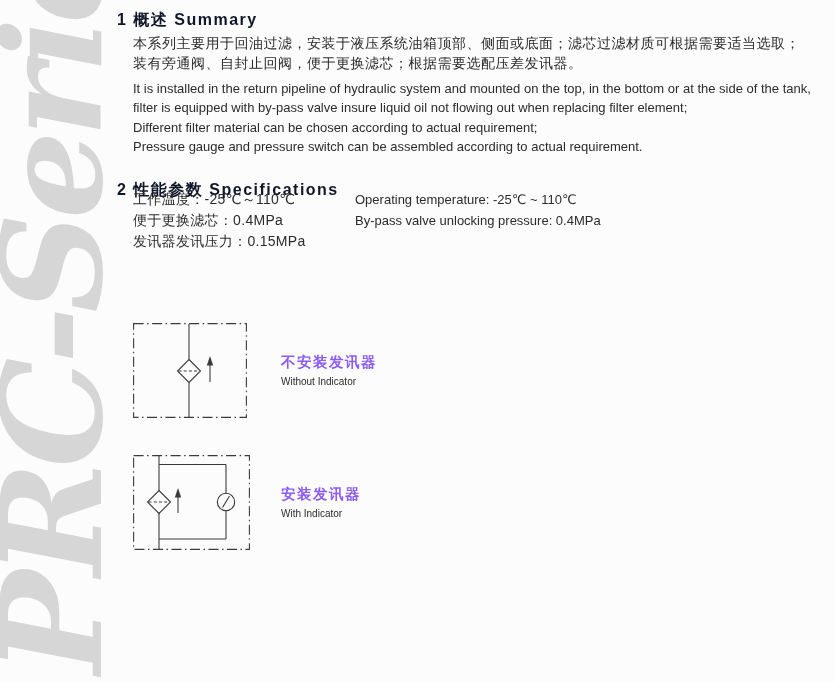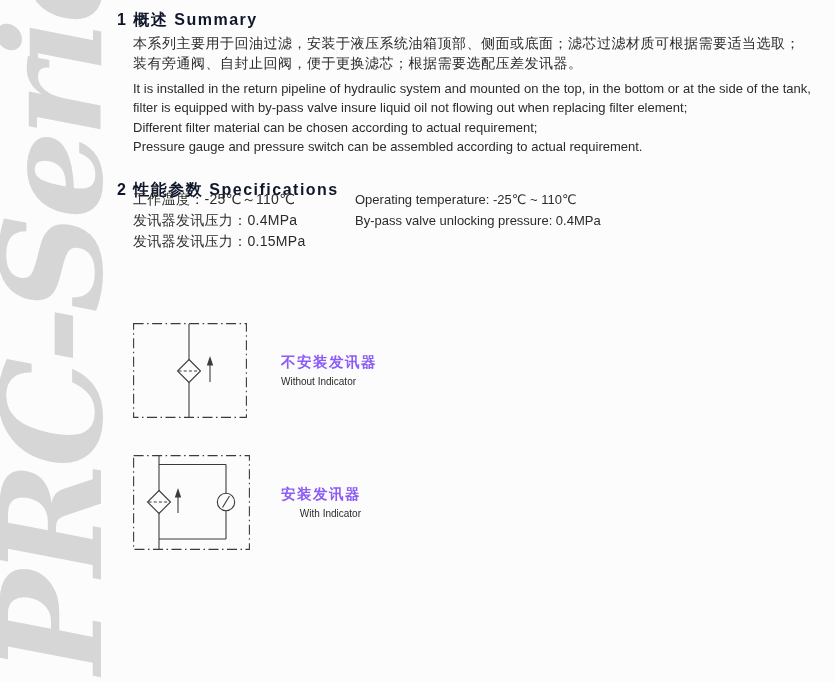--- a/index.html
+++ b/index.html
@@ -36,21 +36,21 @@
   .spec-rows { position:absolute; left:133px; top:189px; line-height:20px; }
   .spec-row { display:flex; align-items:baseline; }
   .spec-zh { width:222px; font-size:14px; letter-spacing:0.3px; color:#2b2b2b; }
   .spec-en { font-size:13px; color:#2b2b2b; white-space:nowrap; }
   .fig { position:absolute; }
   .fig-1 { left:133px; top:323px; }
   .fig-2 { left:133px; top:455px; }
   .fig svg { display:block; }
   .fig-label { position:absolute; line-height:19px; white-space:nowrap; }
   .fig-label-1 { left:281px; top:353px; }
-  .fig-label-2 { left:281px; top:485px;text-align:right; }
+  .fig-label-2 { left:281px; top:485px; }
   .sym-zh { font-size:14.5px; font-weight:bold; letter-spacing:1.5px; color:#8b5cf6; }
   .sym-en { font-size:10px; color:#2b2b2b; }
 </style>
 </head>
 <body>
 
 <div class="page">
 
   <div class="watermark">PRC-Series</div>
 
@@ -64,21 +64,21 @@
 Pressure gauge and pressure switch can be assembled according to actual requirement.</p>
 
   <div class="h h-specs">2 性能参数 Specifications</div>
 
   <div class="spec-rows">
     <div class="spec-row">
       <span class="spec-zh">工作温度：-25℃～110℃</span>
       <span class="spec-en">Operating temperature: -25℃ ~ 110℃</span>
     </div>
     <div class="spec-row">
-      <span class="spec-zh">发讯器发讯压力：0.4MPa</span>
+      <span class="spec-zh">便于更换滤芯：0.4MPa</span>
       <span class="spec-en">By-pass valve unlocking pressure: 0.4MPa</span>
     </div>
     <div class="spec-row">
       <span class="spec-zh">发讯器发讯压力：0.15MPa</span>
     </div>
   </div>
 
 
   <div class="fig fig-1">
     <svg width="114" height="95" viewBox="0 0 114 95" fill="none" stroke="#3b3b3b" stroke-width="1.1">

